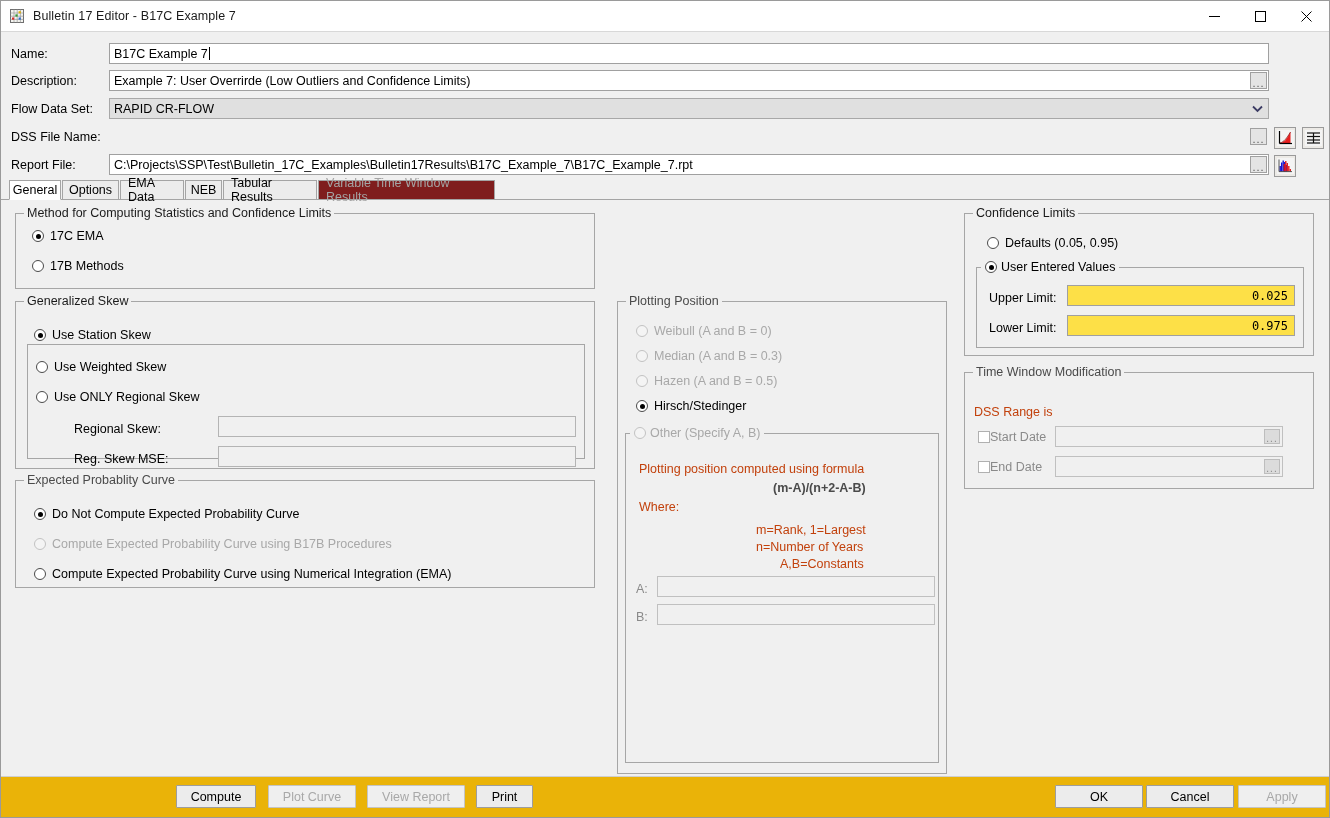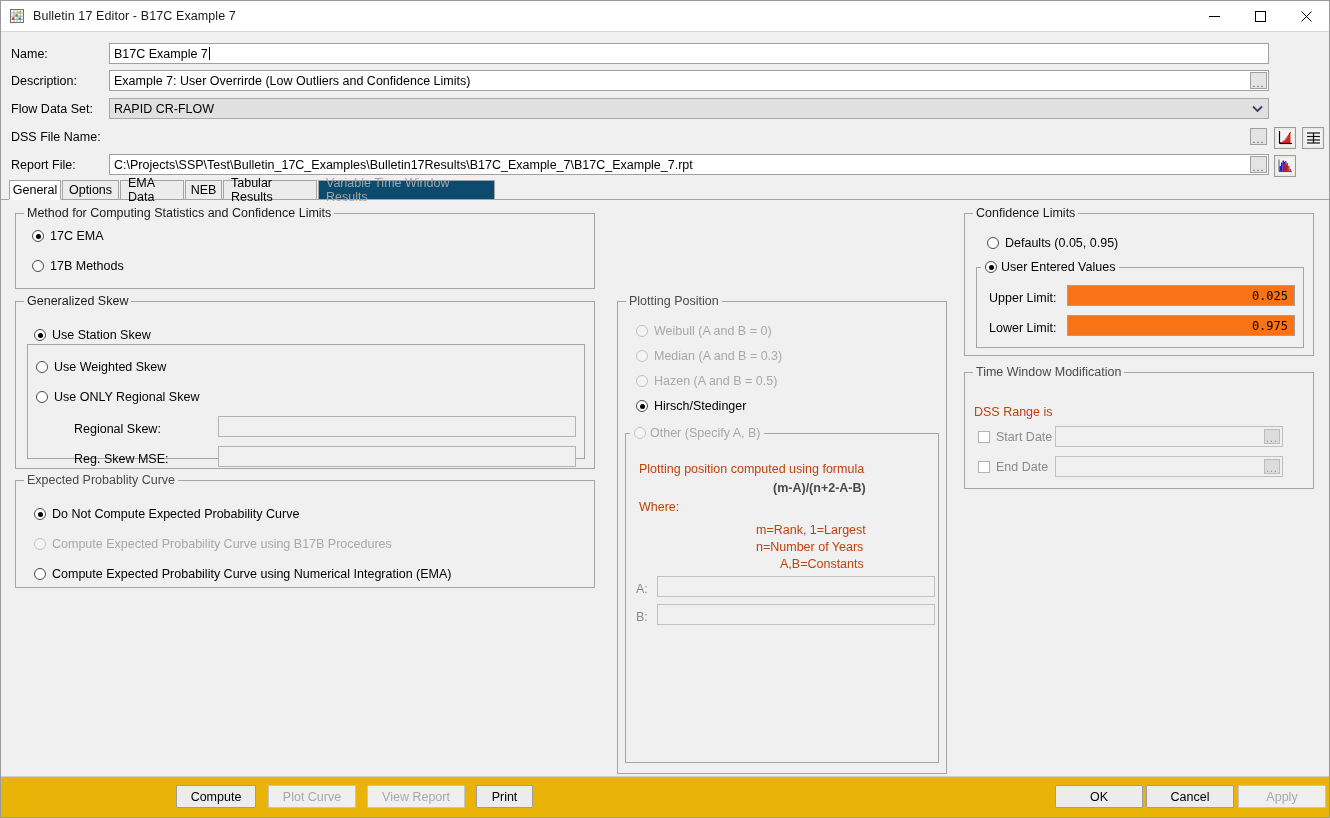--- a/index.html
+++ b/index.html
@@ -53,21 +53,21 @@
   
   .tabstrip{position:absolute;left:0;top:179px;width:100%;height:20px;}
   .tabstrip:after{content:"";position:absolute;left:0;bottom:0;width:100%;height:1px;background:#a4a4a4;}
   .tab{
     position:absolute;bottom:0;box-sizing:border-box;height:20px;
     border:1px solid #a4a4a4;background:#ececec;
     display:flex;align-items:center;justify-content:center;
     font-size:12.5px;color:#000;padding:0 7px;z-index:1;
   }
   .tab.active{background:#fff;border-bottom:1px solid #fff;z-index:3;}
-  .tab.disabled{color:#a4a4a4;background:#0c4a6e;}
+  .tab.disabled{color:#a4a4a4;background:#7f1d1d;}
 
   
   .group{position:absolute;box-sizing:border-box;border:1px solid #a6a6a6;background:transparent;}
   .group>.gtitle{
     position:absolute;top:-8px;left:8px;background:#f0f0f0;padding:0 3px;
     font-size:12.5px;color:#4a4a4a;white-space:nowrap;
   }
   .group>.gtitle.dk{color:#1a1a1a;}
   .group>.gtitle.radio-title{left:4px;display:flex;align-items:center;gap:4px;padding:0 4px;}
 
@@ -75,36 +75,36 @@
   .radio{position:absolute;display:flex;align-items:center;gap:6px;font-size:12.5px;color:#000;white-space:nowrap;}
   .radio .dot{
     width:12px;height:12px;border-radius:50%;box-sizing:border-box;
     border:1px solid #4a4a4a;background:#fff;flex:none;position:relative;
   }
   .radio.on .dot:after{
     content:"";position:absolute;left:2.5px;top:2.5px;width:5px;height:5px;border-radius:50%;background:#000;
   }
   .radio.dis{color:#a8a8a8;}
   .radio.dis .dot{border-color:#c2c2c2;background:#f4f4f4;}
-  .cbx{position:absolute;display:flex;align-items:center;gap:6px;font-size:12.5px;color:#8a8a8a;white-space:nowrap;}
+  .cbx{position:absolute;display:flex;align-items:center;font-size:12.5px;color:#8a8a8a;white-space:nowrap;}
   .cbx .box{width:12px;height:12px;box-sizing:border-box;border:1px solid #b0b0b0;background:#fff;flex:none;}
 
   .stext{position:absolute;font-size:12.5px;color:#c2410c;white-space:nowrap;}
   .stext.b{font-weight:bold;color:#4a4a4a;}
   .lbl{position:absolute;font-size:12.5px;color:#000;white-space:nowrap;}
   .lbl.gray{color:#8a8a8a;}
 
   .inp{
     position:absolute;box-sizing:border-box;height:21px;
     border:1px solid #b4b4b4;background:#f0f0f0;
     display:flex;align-items:center;justify-content:flex-end;
     padding:0 6px;font-size:12.5px;
   }
   .inp.mono{font-family:"DejaVu Sans Mono","Liberation Mono",monospace;font-size:12px;color:#000;}
-  .inp.white{background:#f97316;border-color:#a0a0a0;text-align:right;}
+  .inp.white{background:#fde047;border-color:#a0a0a0;text-align:right;}
   .inp.dis{background:#f0f0f0;border-color:#c0c0c0;}
   .inp .dotbtn{
     position:absolute;right:2px;top:2px;width:16px;height:15px;box-sizing:border-box;
     background:#dcdcdc;border:1px solid #bdbdbd;
     display:flex;align-items:flex-end;justify-content:center;
     font-size:10px;color:#8a8a8a;line-height:8px;letter-spacing:1px;
   }
 
   
   .btnbar{position:absolute;left:0;bottom:0;width:100%;height:40px;border-top:1px solid #cfcfcf;background:#eab308;}

